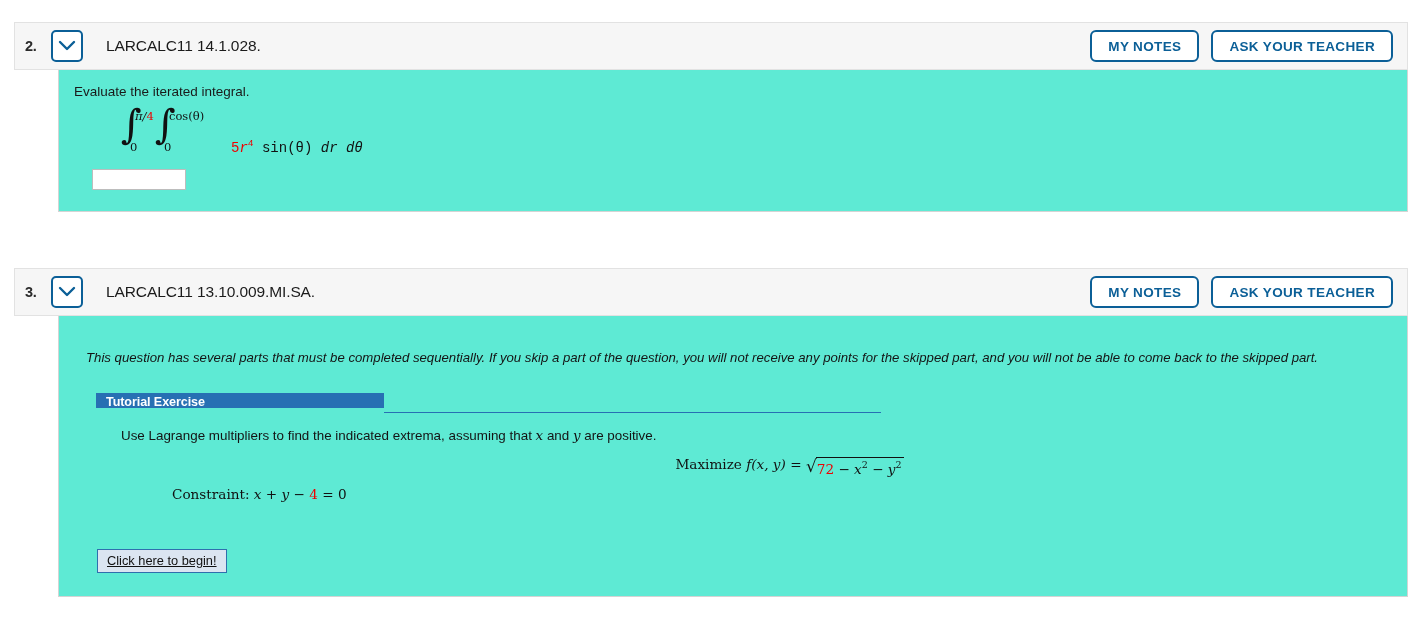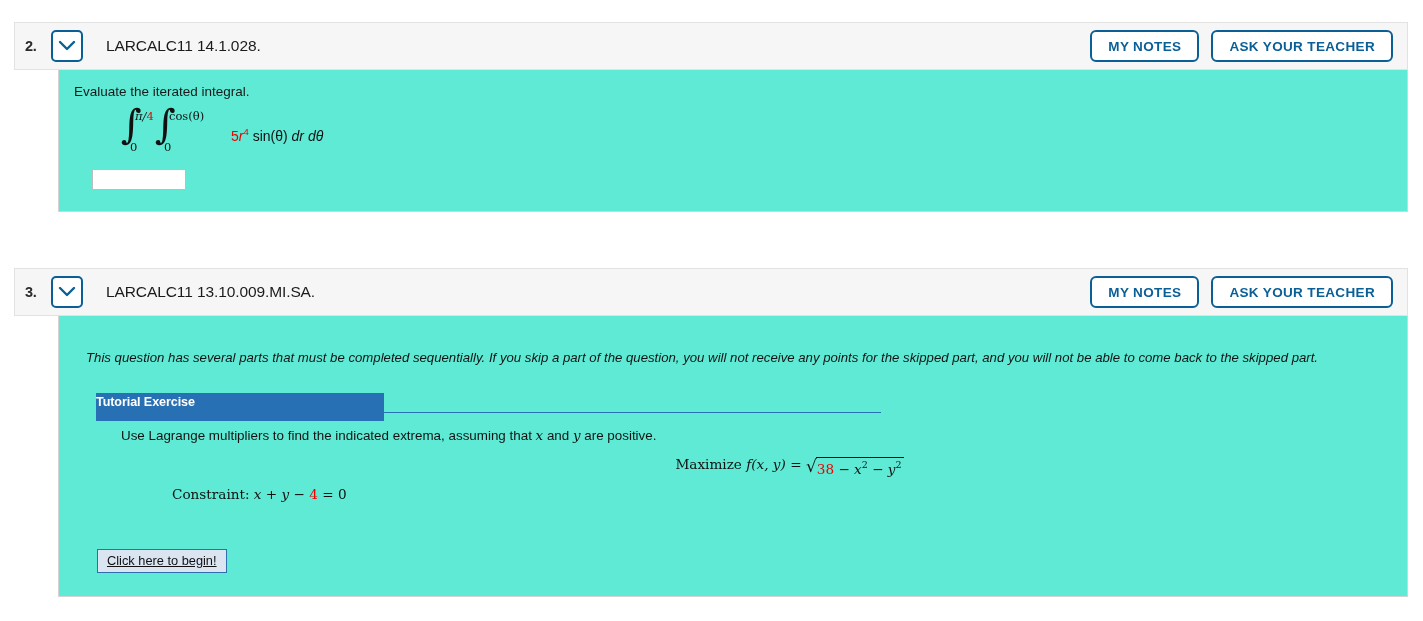--- a/index.html
+++ b/index.html
@@ -150,24 +150,24 @@
     position: absolute;
     left: 9px;
     top: 31px;
     font-size: 11.5px;
     white-space: nowrap;
     font-family: "DejaVu Serif", serif;
   }
   .intsign.wide { width: 62px; }
   .integrand {
     margin-left: 14px;
-    margin-top: 17px;
+    margin-top: 29px;
     font-size: 14px;
     white-space: nowrap;
-    font-family: Liberation Sans, sans-serif;
+    font-family: Liberation Mono, monospace;
   }
   .integrand .fnname { font-style: normal; }
   sup.exp { font-size: 9.5px; vertical-align: super; }
 
   .answer-box {
     margin-left: 18px;
     margin-top: 14px;
     width: 94px;
     height: 21px;
     border: 1px solid #bdbdbd;
@@ -193,27 +193,28 @@
     position: relative;
     margin-top: 26px;
     margin-left: 22px;
     height: 20px;
     width: 785px;
   }
   .tutorial-banner {
     position: absolute;
     left: 0;
     top: 0;
-    height: 28px;
+    height: 15px;
     width: 288px;
     background: #2770b3;
     color: #ffffff;
     font-size: 12.6px;
     font-weight: bold;
     line-height: 19px;
+    padding-left: 10px;
     box-sizing: border-box;
     letter-spacing: -0.1px;
   }
   .tutorial-rule {
     position: absolute;
     left: 288px;
     bottom: 0;
     height: 1px;
     width: 497px;
     background: #2770b3;
@@ -348,21 +349,21 @@
 
         <div class="tutorial-wrap">
           <div class="tutorial-banner">Tutorial Exercise</div>
           <div class="tutorial-rule"></div>
         </div>
 
         <div class="lagrange-text"><span>Use Lagrange multipliers to find the indicated extrema, assuming that </span><span class="mi math">x</span><span> and </span><span class="mi math">y</span><span> are positive.</span></div>
 
         <div class="eq-line eq-maximize"><span>Maximize</span> <span class="mi">f(x, y)</span> <span>=</span> <span class="sqrt">
               <span class="radical">√</span>
-              <span class="radicand"><span class="red">38</span><span class="mi"> − x</span><sup class="exp">2</sup><span class="mi"> − y</span><sup class="exp">2</sup></span>
+              <span class="radicand"><span class="red">72</span><span class="mi"> − x</span><sup class="exp">2</sup><span class="mi"> − y</span><sup class="exp">2</sup></span>
             </span></div>
 
         <div class="eq-line eq-constraint"><span>Constraint:</span> <span class="mi">x + y − </span><span class="red">4</span><span> = 0</span></div>
 
         <button class="begin-btn">Click here to begin!</button>
       </div>
     </div>
   </div>
 
 </div>

